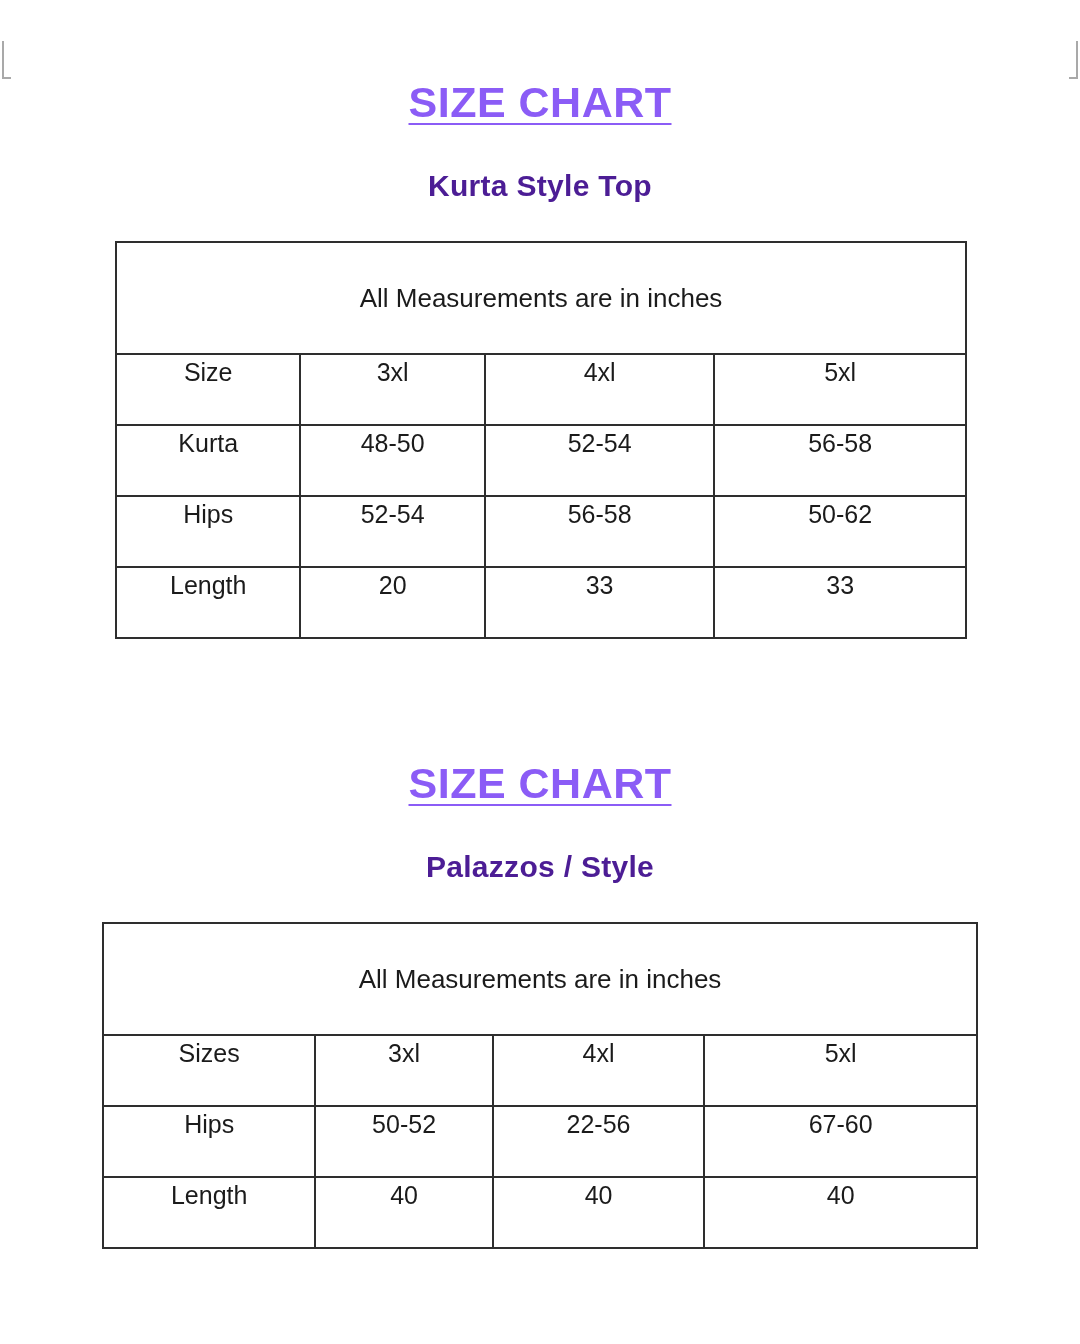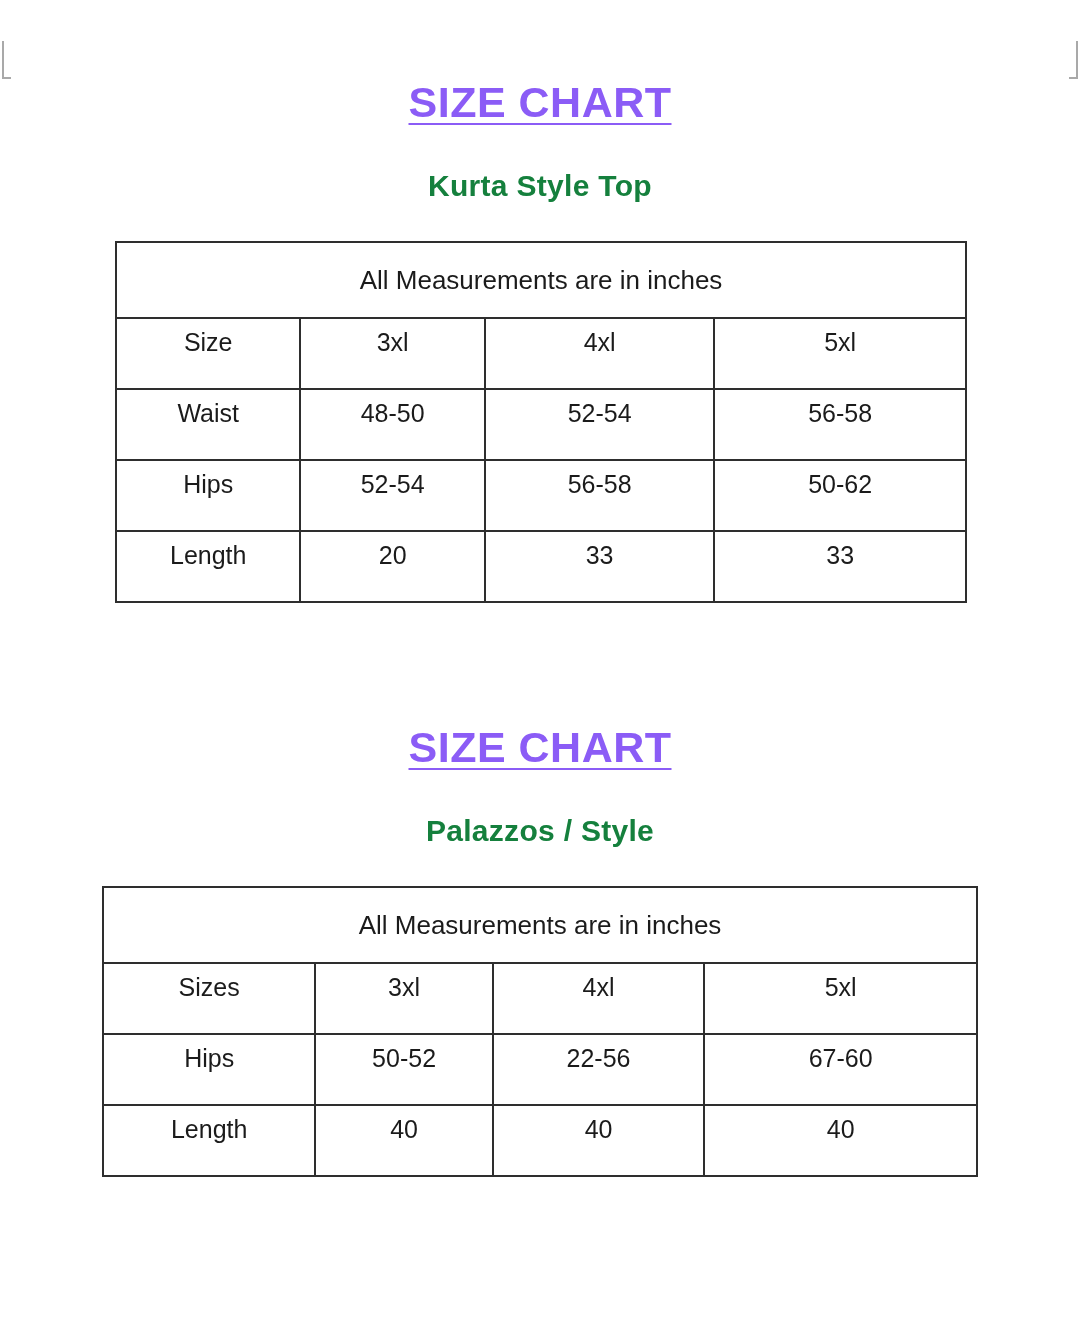--- a/index.html
+++ b/index.html
@@ -39,21 +39,21 @@
     text-decoration-thickness: 2px;
     text-underline-offset: 6px;
     color: #8b5cf6;
   }
   .subtitle {
     margin: 0;
     text-align: center;
     font-size: 30px;
     font-weight: 600;
     letter-spacing: 0.3px;
-    color: #15803d;
+    color: #4c1d95;
   }
   .section-top .title { padding-top: 78px; }
   .section-top .subtitle { margin-top: 42px; }
   .section-bottom .title { margin-top: 120px; }
   .section-bottom .subtitle { margin-top: 42px; }
 
   table.size-table {
     border-collapse: collapse;
     table-layout: fixed;
     margin-top: 38px;
@@ -70,29 +70,29 @@
   table.size-table th,
   table.size-table td {
     border: 2px solid #2e2e2e;
     font-weight: 400;
     font-size: 25px;
     color: #1b1b1b;
     text-align: center;
     padding: 0;
   }
   table.size-table th.units {
-    height: 76px;
+    height: 112px;
     vertical-align: middle;
     font-size: 26px;
     font-weight: 400;
   }
   table.size-table td {
     height: 71px;
     vertical-align: top;
-    padding-top: 9px;
+    padding-top: 3px;
   }
   .t1-c1 { width: 21.7%; }
   .t1-c2 { width: 21.7%; }
   .t1-c3 { width: 27.0%; }
   .t1-c4 { width: 29.6%; }
   .t2-c1 { width: 24.3%; }
   .t2-c2 { width: 20.3%; }
   .t2-c3 { width: 24.2%; }
   .t2-c4 { width: 31.2%; }
 </style>
@@ -119,21 +119,21 @@
       </tr>
     </thead>
     <tbody>
       <tr>
         <td>Size</td>
         <td>3xl</td>
         <td>4xl</td>
         <td>5xl</td>
       </tr>
       <tr>
-        <td>Waist</td>
+        <td>Kurta</td>
         <td>48-50</td>
         <td>52-54</td>
         <td>56-58</td>
       </tr>
       <tr>
         <td>Hips</td>
         <td>52-54</td>
         <td>56-58</td>
         <td>50-62</td>
       </tr>

